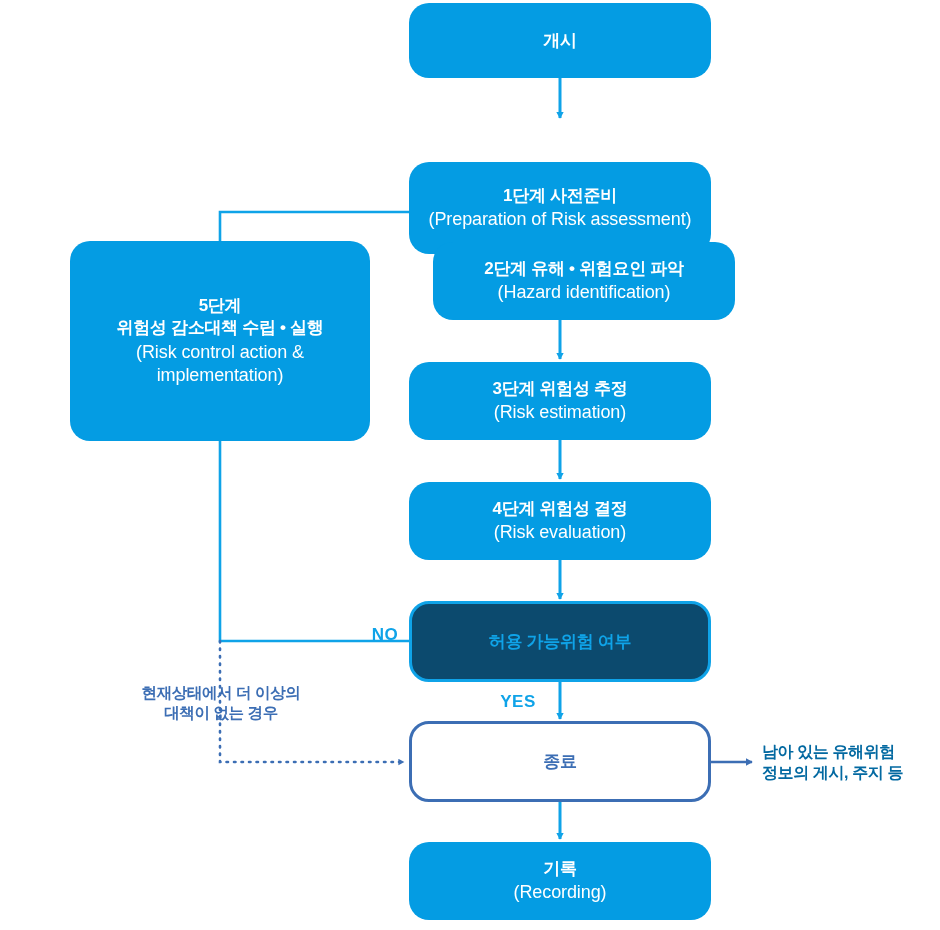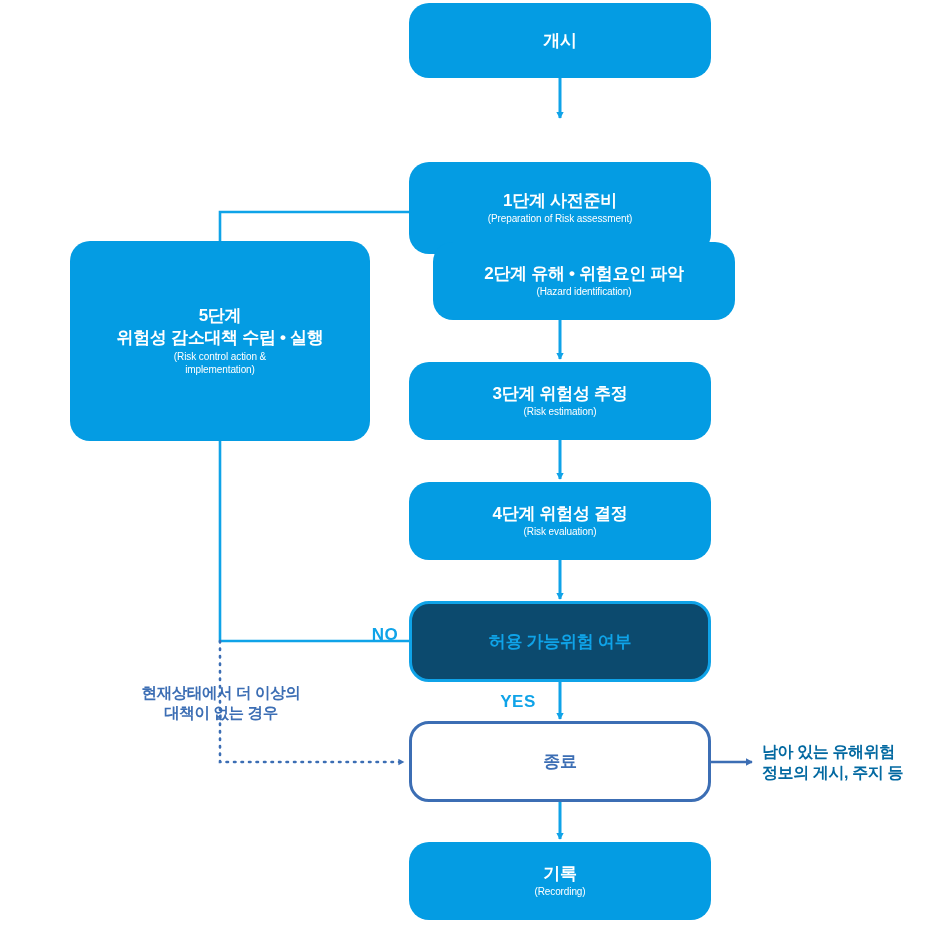--- a/index.html
+++ b/index.html
@@ -62,21 +62,21 @@
   }
 
   .node-title {
     font-weight: bold;
     font-size: 17px;
     letter-spacing: -0.3px;
     white-space: pre-line;
   }
 
   .node-sub {
-    font-size: 10px;
+    font-size: 18px;
     font-weight: normal;
     letter-spacing: -0.1px;
     margin-top: 2px;
     white-space: pre-line;
   }
 
   
   .edge-label {
     position: absolute;
     font-weight: bold;

